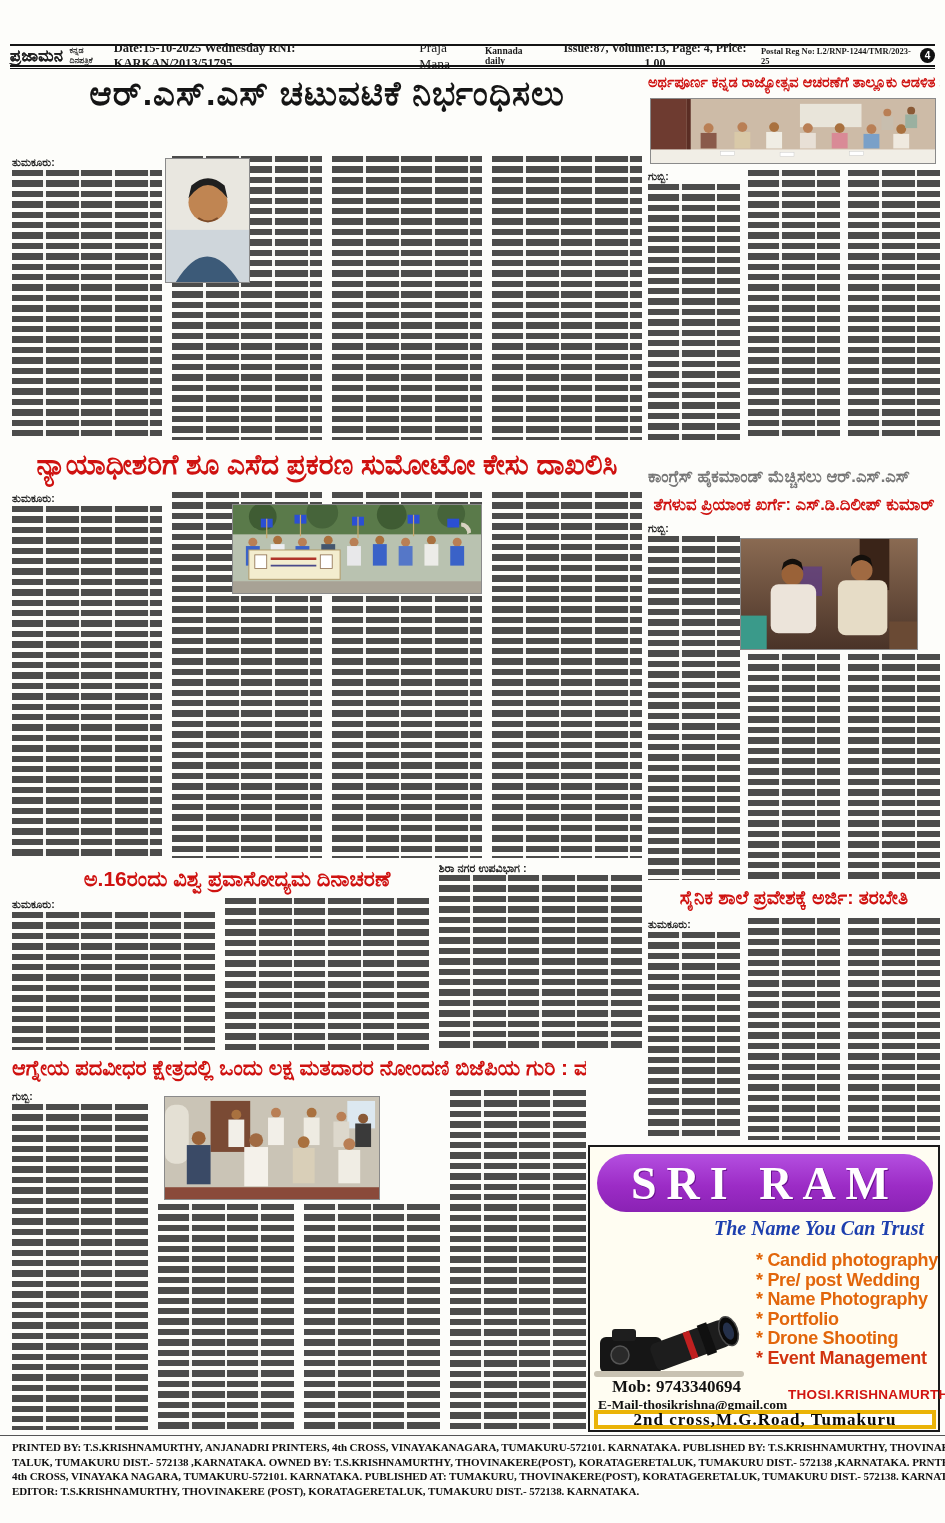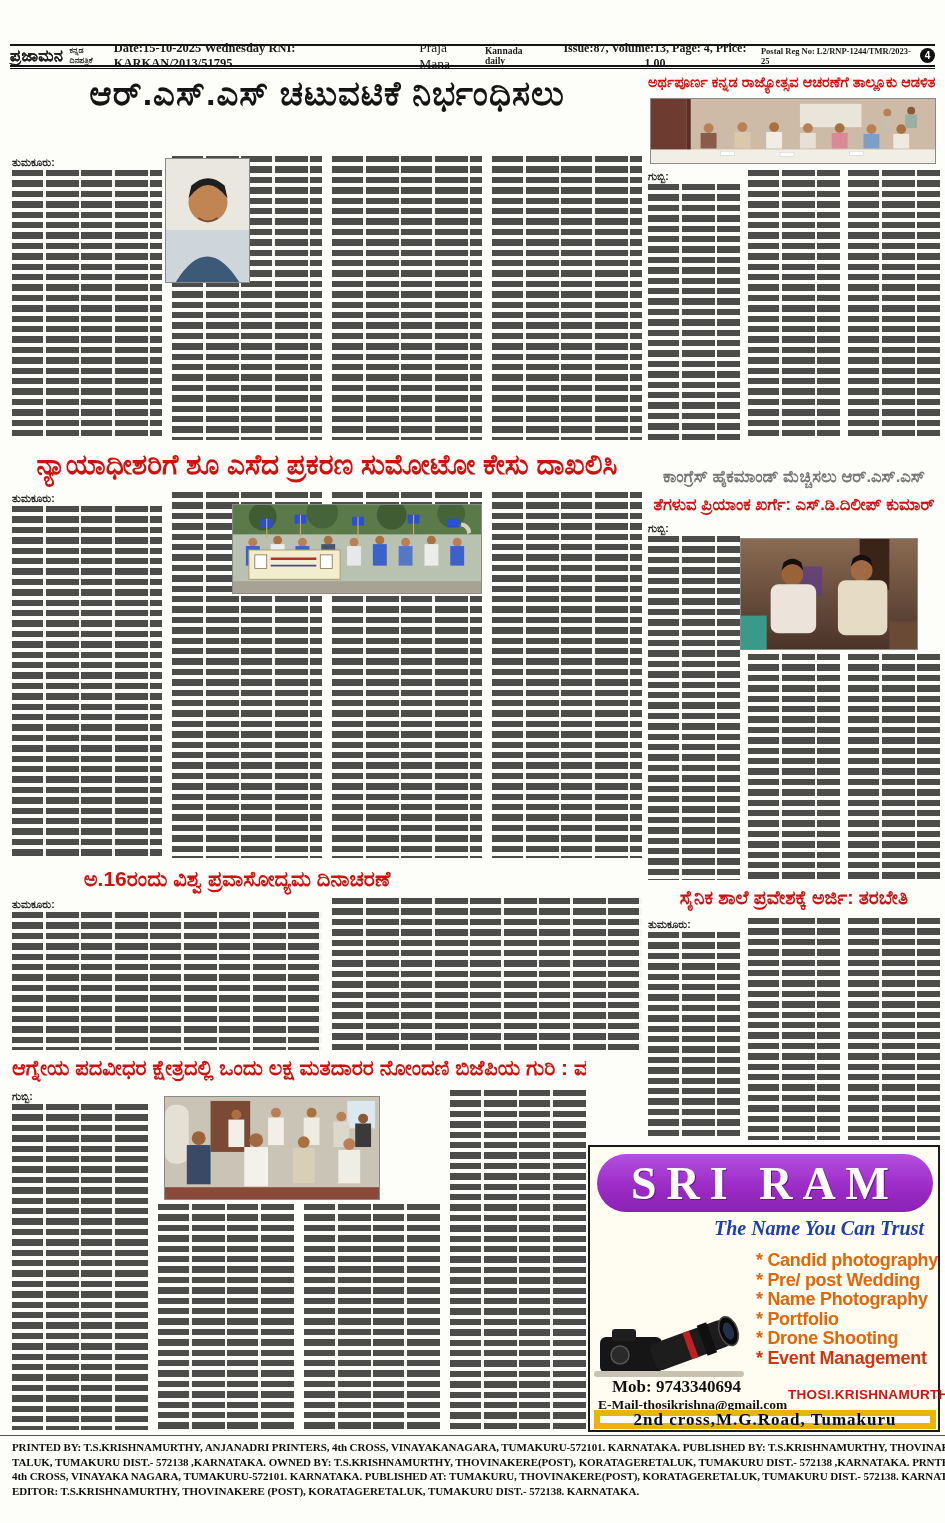--- a/index.html
+++ b/index.html
@@ -27,21 +27,21 @@
   .mh-paper{font-family:"Liberation Serif",serif;font-size:13.5px;}
   .mh-papertype{font-family:"Liberation Serif",serif;font-size:9.5px;font-weight:bold;}
   .mh-issue{font-family:"Liberation Serif",serif;font-weight:bold;font-size:12px;text-align:center;}
   .mh-postal{font-family:"Liberation Serif",serif;font-weight:bold;font-size:8.5px;}
   .mh-badge{width:15px;height:15px;border-radius:50%;background:#111;color:#fff;
     font-size:10px;font-weight:bold;display:flex;align-items:center;justify-content:center;flex:0 0 auto;}
 
   
   .head-main{font-weight:bold;color:#151515;text-align:center;letter-spacing:1px;}
   .head-red{font-weight:bold;color:var(--red);text-align:center;}
-  .head-gray{font-weight:bold;color:var(--gray-head);text-align:center;}
+  .head-gray{font-weight:bold;color:var(--gray-head);text-align:left;}
   .minihead{font-weight:bold;font-size:11px;color:#222;}
 
   
   .cols{display:flex;gap:10px;position:absolute;left:0;right:0;}
   .col{flex:1;display:flex;flex-direction:column;}
   .lead{font-size:10.5px;font-weight:bold;color:#222;line-height:12px;margin-bottom:2px;}
   .sim{flex:1;filter:blur(.35px);opacity:.88;
     background-image:
       repeating-linear-gradient(90deg, rgba(253,253,250,0) 0 31px, rgba(253,253,250,.95) 31px 34px, rgba(253,253,250,0) 34px 67px, rgba(253,253,250,.95) 67px 69px),
       repeating-linear-gradient(180deg,#343434 0 6.4px, transparent 6.4px 10.4px);}
@@ -69,21 +69,21 @@
   #ad-services div{font-weight:bold;font-size:18px;line-height:19.6px;color:#e2660b;
     letter-spacing:-.3px;white-space:nowrap;}
   #ad-camera{position:absolute;left:4px;top:150px;width:160px;height:84px;}
   #ad-mob{position:absolute;left:22px;top:230px;font-family:"Liberation Serif",serif;
     font-weight:bold;font-size:17px;color:#111;}
   #ad-email{position:absolute;left:8px;top:250px;font-family:"Liberation Serif",serif;
     font-weight:bold;font-size:13.5px;color:#111;}
   #ad-owner{position:absolute;left:198px;top:240px;font-weight:bold;font-size:13.5px;
     color:#d21411;letter-spacing:.3px;}
   #ad-address{position:absolute;left:4px;top:263px;width:342px;height:19px;
-    border:6px solid #eab308;background:#fff;display:flex;align-items:center;justify-content:center;}
+    border:4px solid #eab308;background:#fff;display:flex;align-items:center;justify-content:center;}
   #ad-address span{font-family:"Liberation Serif",serif;font-weight:bold;font-size:17px;
     letter-spacing:1px;color:#0a0a0a;line-height:17px;}
 
   
   #footer{position:absolute;left:12px;top:1440px;width:921px;}
   #footer div{font-family:"Liberation Serif",serif;font-weight:bold;font-size:11px;
     line-height:14.5px;color:#111;letter-spacing:-.1px;white-space:nowrap;}
 </style>
 </head>
 <body>
@@ -298,20 +298,24 @@
     <div class="cols" style="top:0;bottom:2px;">
       <div class="col">
         <div class="spacer" style="height:36px;"></div>
         <div class="lead">ತುಮಕೂರು:</div>
         <div class="sim"></div>
       </div>
       <div class="col">
           <div class="spacer" style="height:36px;"></div>
           <div class="sim"></div>
         </div>
+      <div class="col">
+        <div class="minihead">ಶಿರಾ ನಗರ ಉಪವಿಭಾಗ :</div>
+        <div class="sim"></div>
+      </div>
     </div>
   </div>
 
   <div class="zone" style="left:648px;top:884px;width:292px;height:258px;">
     <div class="head-red nowrap" style="font-size:19px;line-height:28px;">ಸೈನಿಕ ಶಾಲೆ ಪ್ರವೇಶಕ್ಕೆ ಅರ್ಜಿ: ತರಬೇತಿ</div>
     <div class="cols" style="top:34px;bottom:2px;gap:8px;">
       <div class="col">
         <div class="lead">ತುಮಕೂರು:</div>
         <div class="sim"></div>
       </div>

